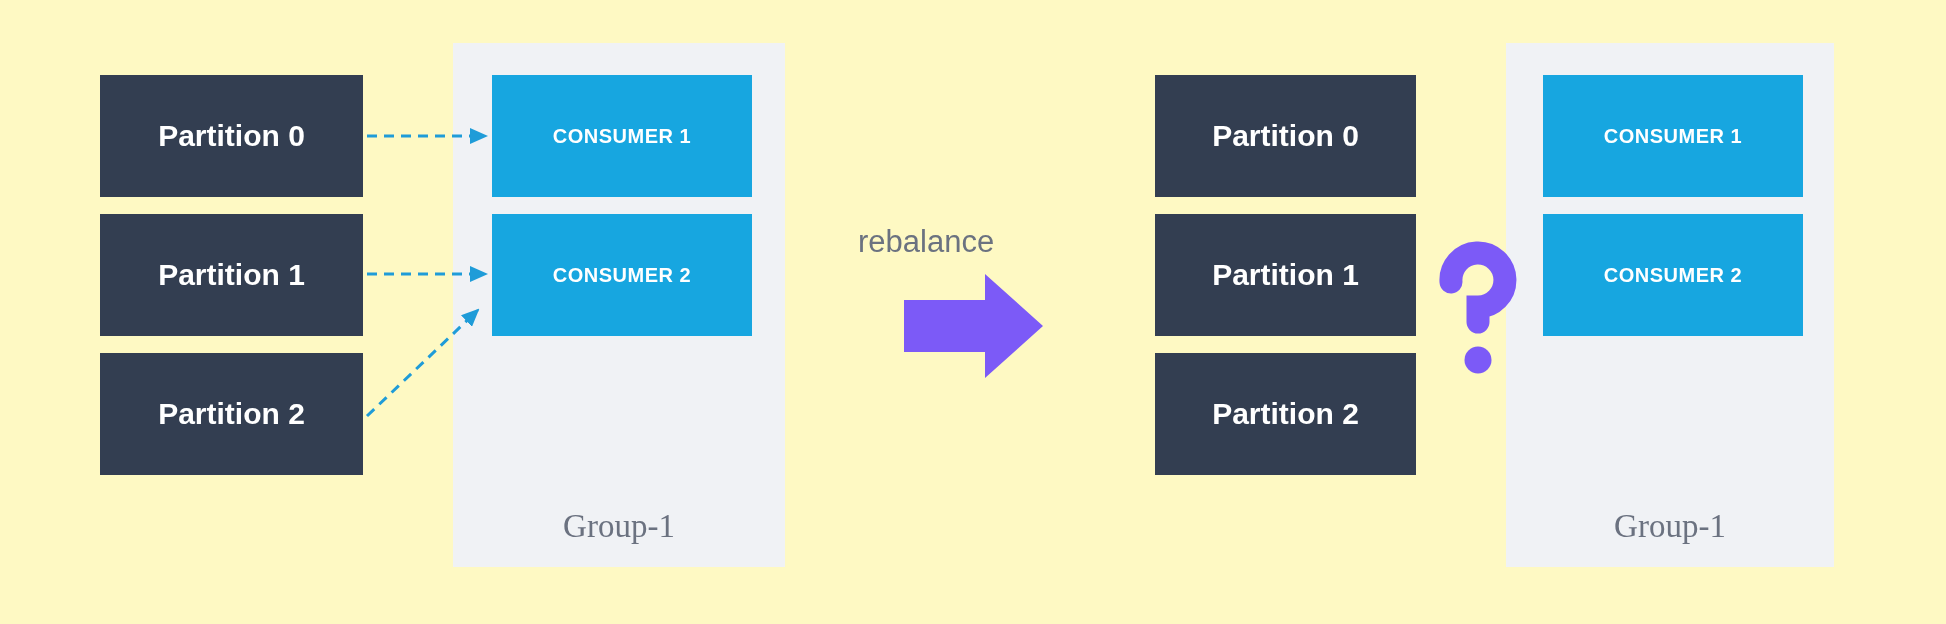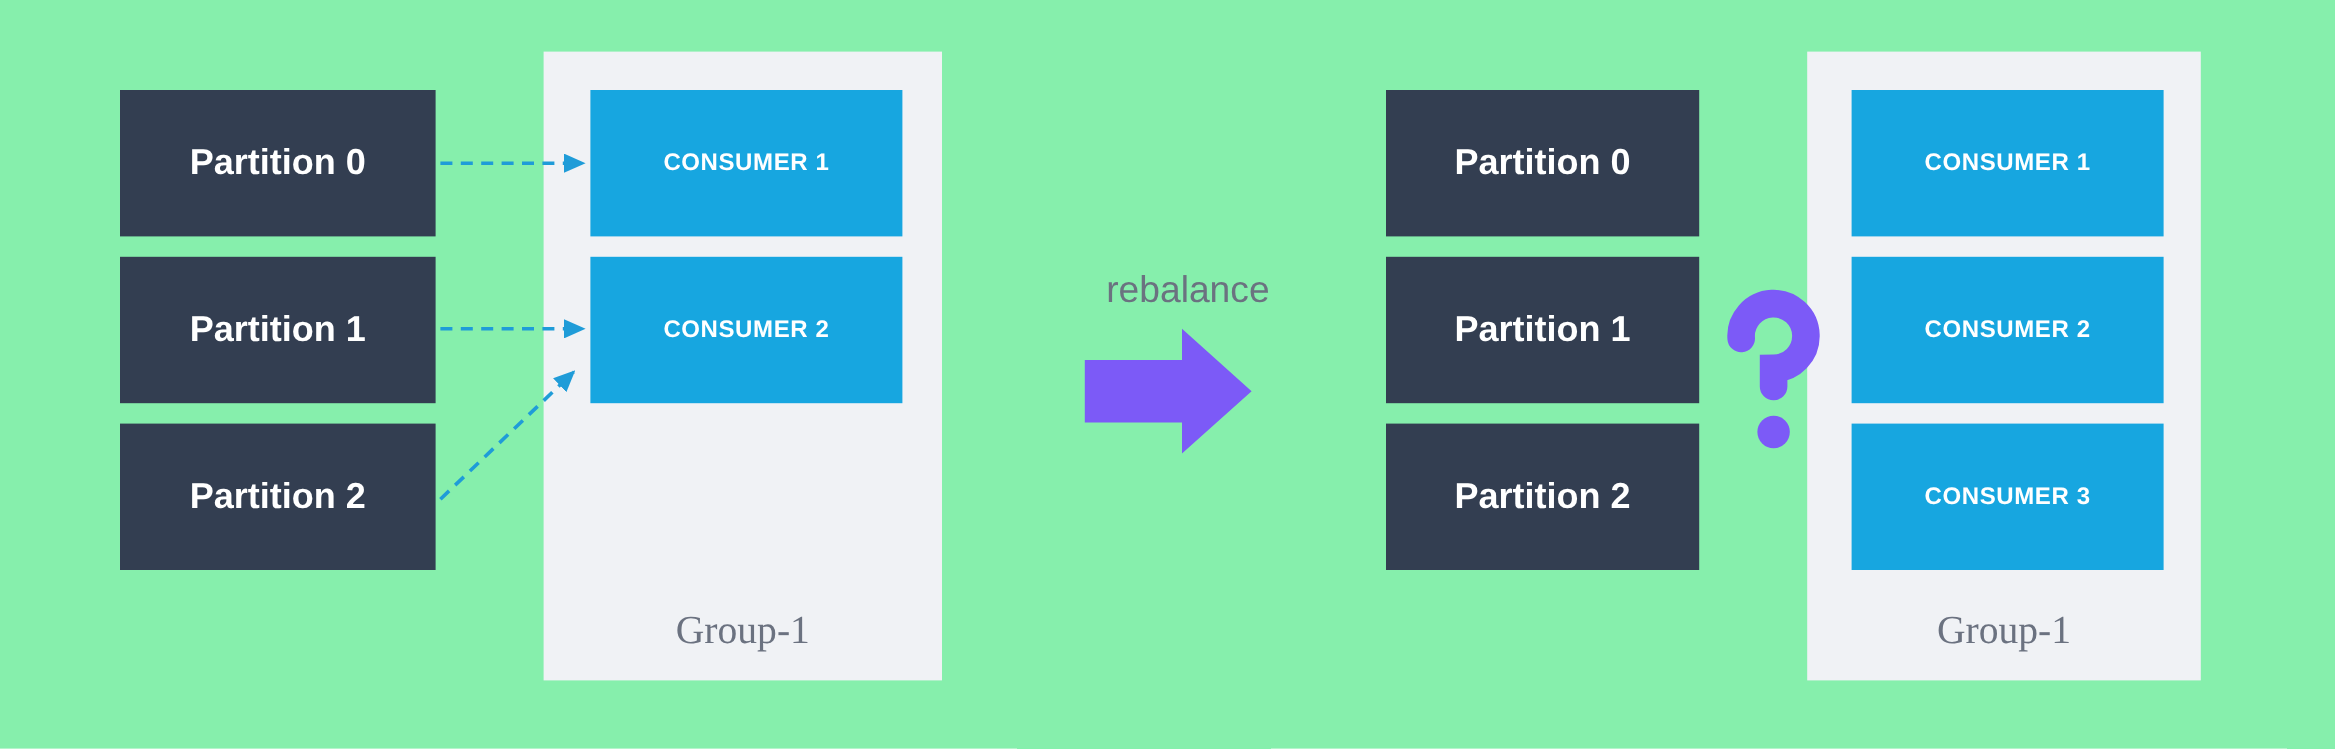--- a/index.html
+++ b/index.html
@@ -1,20 +1,20 @@
 <!DOCTYPE html>
 <html><head>
 <meta charset="utf-8">
 <style>
   html, body { margin: 0; padding: 0; background: #ffffff; }
   .canvas {
     position: relative;
     width: 1946px;
     height: 624px;
-    background: #86efac;
+    background: #fef9c3;
     overflow: hidden;
     font-family: "Liberation Sans", sans-serif;
   }
   .pbox {
     position: absolute;
     width: 263px;
     height: 122px;
     background: #333E51;
     color: #ffffff;
     font-size: 30px;
@@ -50,21 +50,21 @@
     text-align: center;
     font-family: Liberation Serif, serif;
     font-size: 33px;
     color: #6B7280;
   }
   .rebalance-label {
     position: absolute;
     left: 858px;
     top: 224px;
     width: 200px;
-    text-align: right;
+    text-align: left;
     font-size: 31px;
     color: #6B7280;
   }
   .overlay {
     position: absolute;
     left: 0;
     top: 0;
     pointer-events: none;
   }
   .dash {
@@ -91,21 +91,20 @@
 
   <div class="rebalance-label">rebalance</div>
 
   <div class="pbox" style="left:1155px; top:75px; width:261px;">Partition 0</div>
   <div class="pbox" style="left:1155px; top:214px; width:261px;">Partition 1</div>
   <div class="pbox" style="left:1155px; top:353px; width:261px;">Partition 2</div>
 
   <div class="panel" style="left:1506px; width:328px;">
     <div class="cbox" style="left:37px; top:32px;">CONSUMER 1</div>
     <div class="cbox" style="left:37px; top:171px;">CONSUMER 2</div>
-    <div class="cbox" style="left:37px; top:310px;">CONSUMER 3</div>
     <div class="group-label">Group-1</div>
   </div>
 
   <svg class="overlay" width="1946" height="624" viewBox="0 0 1946 624">
     <defs>
       <marker id="ah" markerUnits="userSpaceOnUse" markerWidth="18" markerHeight="16" refX="16" refY="8" orient="auto">
         <path d="M0,0 L18,8 L0,16 Z" fill="#1F9CD8"></path>
       </marker>
     </defs>
 

